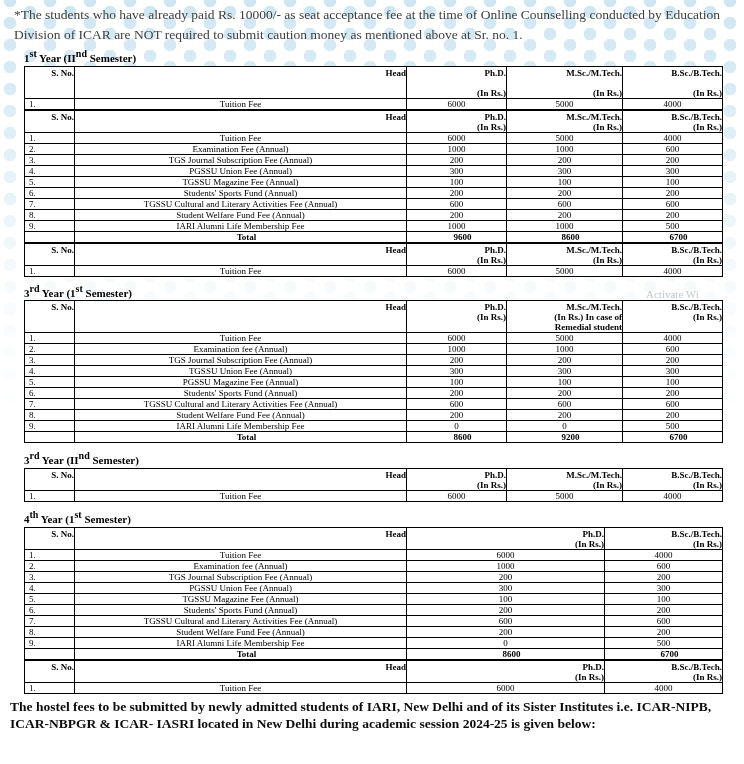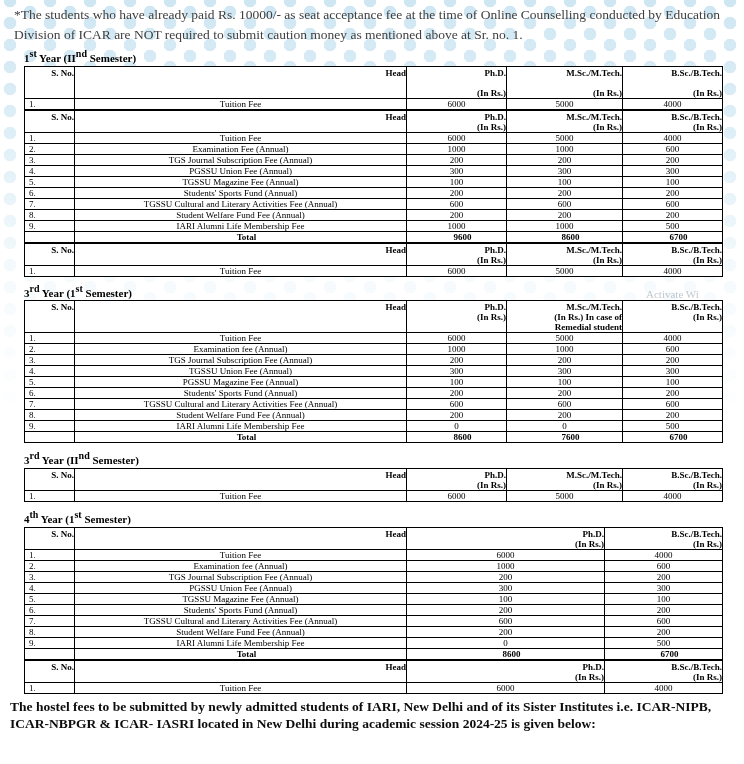--- a/index.html
+++ b/index.html
@@ -322,21 +322,21 @@
               <td class="sno">9.</td>
               <td>IARI Alumni Life Membership Fee</td>
               <td>0</td>
               <td>0</td>
               <td>500</td>
             </tr>
             <tr class="total-row">
               <td class="sno"></td>
               <td>Total</td>
               <td>8600</td>
-              <td>7600</td>
+              <td>9200</td>
               <td>6700</td>
             </tr>
           </tbody>
         </table>
       </div>
       <div class="sec">
         <div class="sec-label">3<sup>rd</sup> Year (II<sup>nd</sup> Semester)</div>
         <table class="fee">
           <colgroup>
             <col style="width: 50px;">

